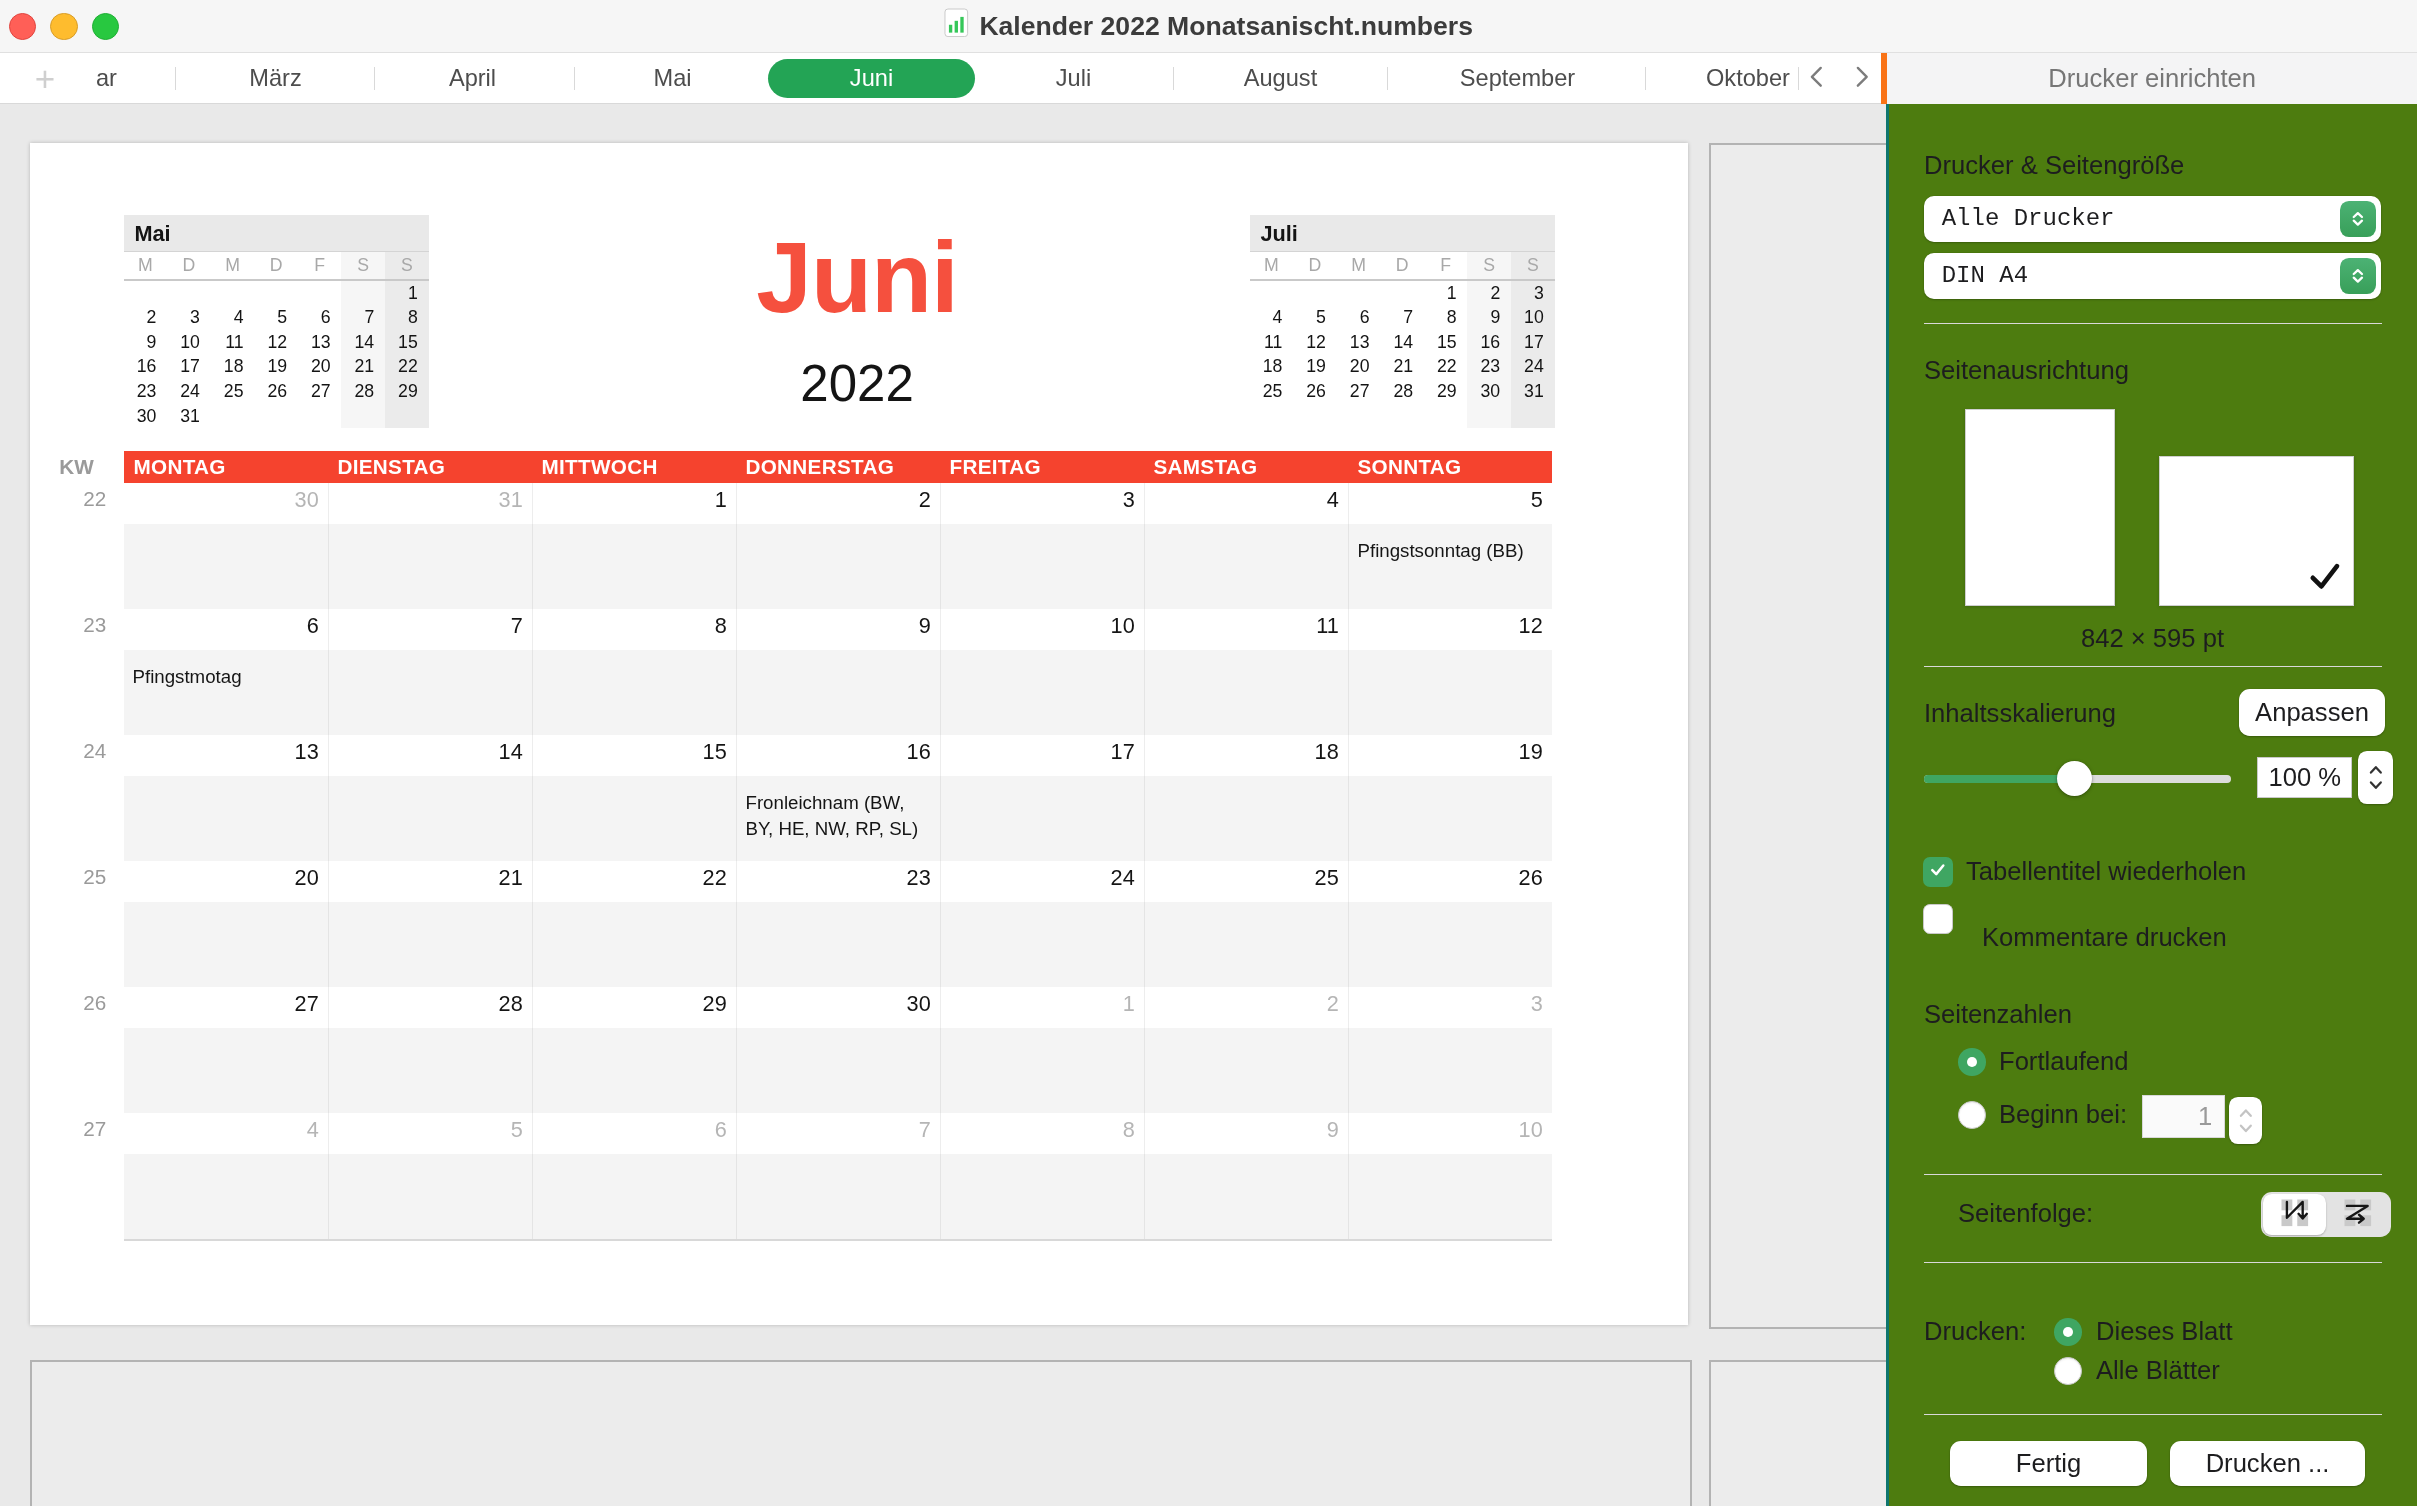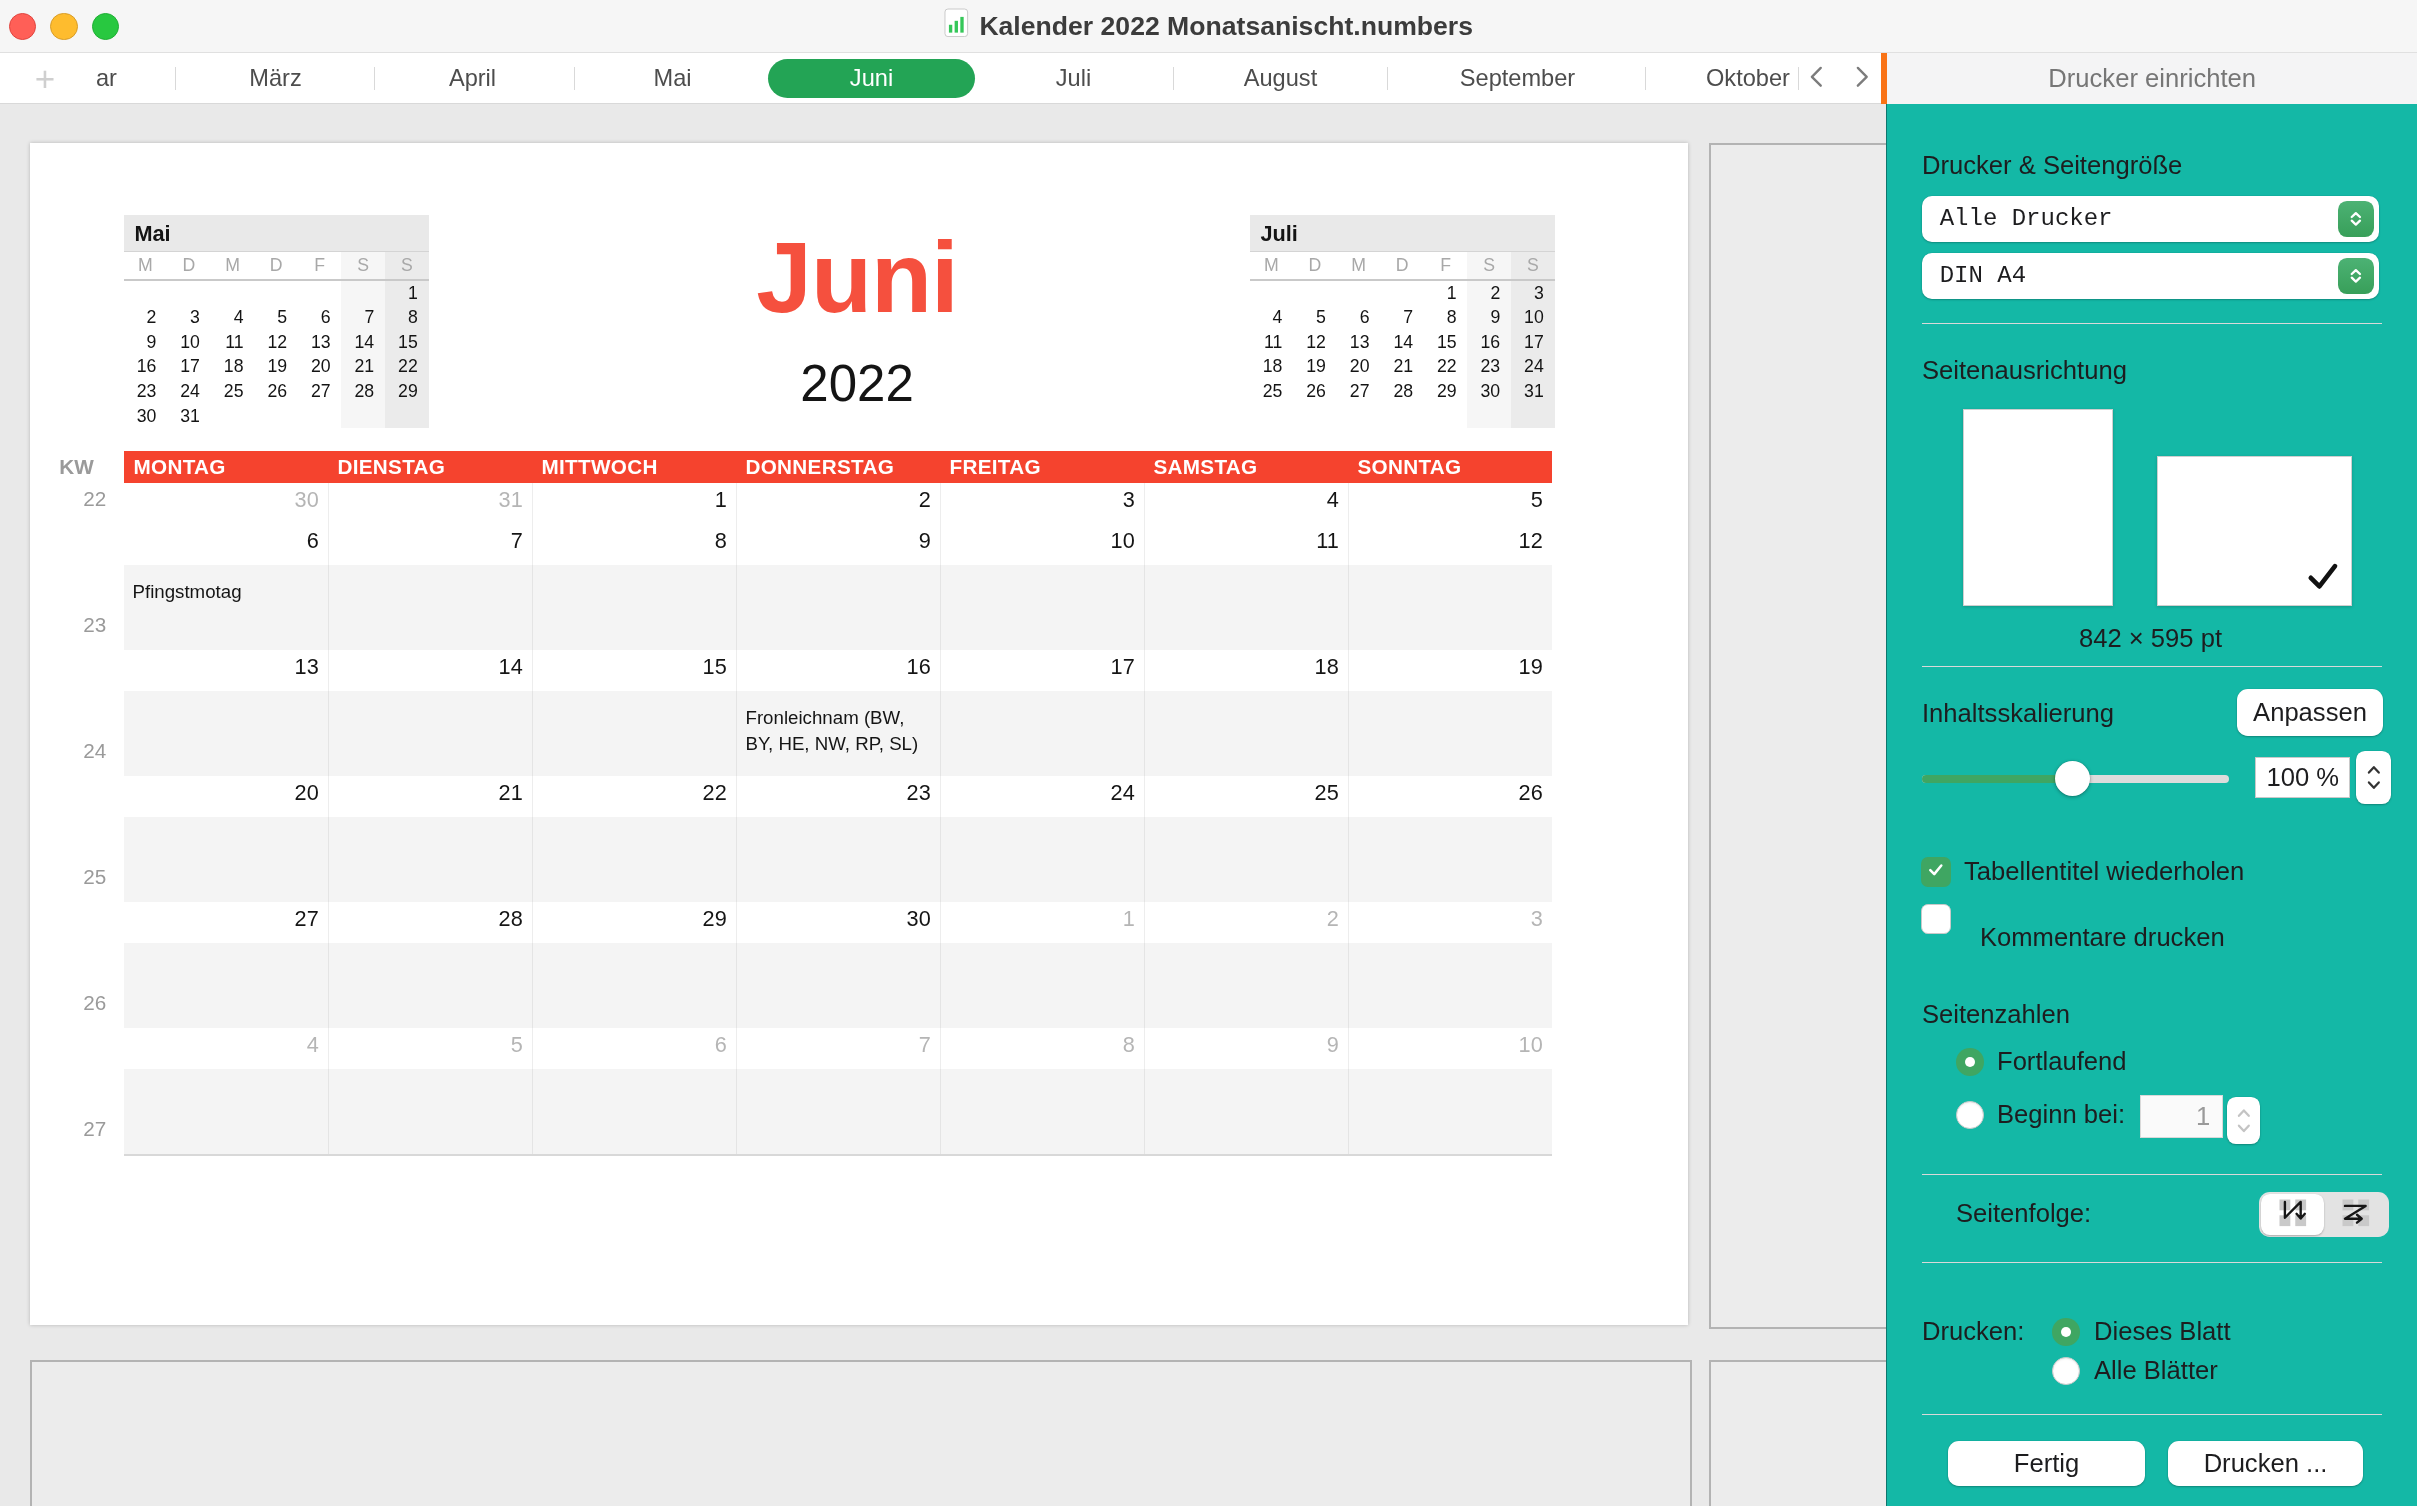--- a/index.html
+++ b/index.html
@@ -53,21 +53,21 @@
   .drow div{text-align:right;padding:4.9px 8.9px 0 0;font-size:21.7px;color:#151515;border-left:1px solid #ededed;box-sizing:border-box;}
   .drow div:first-child{border-left:none;}
   .drow div.dim{color:#b5b5b5;}
   .erow{display:grid;grid-template-columns:repeat(7,1fr);height:85px;background:#f4f4f4;}
   .erow div{border-left:1px solid #e4e4e4;font-size:18.7px;color:#151515;padding:14.8px 11.8px 0 8.9px;line-height:1.35;box-sizing:border-box;}
   .erow div:first-child{border-left:none;}
   .kw-head{position:absolute;left:29.6px;top:312px;width:47px;font-size:20.7px;font-weight:bold;color:#9a9a9a;}
   .kw-num{position:absolute;left:29.6px;width:47px;text-align:right;font-size:20.7px;color:#9a9a9a;}
 
   
-  .panel{position:relative;width:531px;background:#14b8a6;border-left:1px solid #0f766e;box-sizing:border-box;}
+  .panel{position:relative;width:531px;background:#4d7c0f;border-left:3px solid #0f766e;box-sizing:border-box;}
   .p-label{position:absolute;font-size:25.6px;color:#1d1d1f;}
   .p-div{position:absolute;left:35px;right:35px;height:1px;background:#d9d9d9;}
   .dropdown{position:absolute;left:35px;width:457px;height:46px;background:#ffffff;border-radius:9.9px;box-shadow:0 1px 2px rgba(0,0,0,.22),0 0 0 0.5px rgba(0,0,0,.06);}
   .dropdown .dd-text{font-size:24px;color:#1d1d1f;line-height:46px;padding-left:17.7px;font-family:Liberation Mono, monospace;}
   .dd-step{position:absolute;right:4.9px;top:4.9px;width:36px;height:36px;border-radius:8.9px;background:linear-gradient(#4cb274,#389f59);display:flex;align-items:center;justify-content:center;}
   .thumb-page{position:absolute;background:#ffffff;border:1px solid #cfcfcf;box-shadow:0 1px 3px rgba(0,0,0,.18);box-sizing:border-box;}
   .orient-check{position:absolute;right:7.9px;bottom:5.9px;}
   .btn{position:absolute;background:#ffffff;border-radius:10.8px;box-shadow:0 1px 2px rgba(0,0,0,.25),0 0 0 0.5px rgba(0,0,0,.05);font-size:25.6px;color:#1d1d1f;display:flex;align-items:center;justify-content:center;}
   .sl-track{position:absolute;left:35px;top:671px;width:307px;height:7.9px;border-radius:3.9px;background:#dcdcdc;}
   .sl-fill{position:absolute;left:35px;top:671px;width:154px;height:7.9px;border-radius:3.9px;background:#3fa662;}
@@ -289,20 +289,29 @@
           <div id="cal-body">
               <div class="drow">
                 <div class="dim">30</div>
                 <div class="dim">31</div>
                 <div>1</div>
                 <div>2</div>
                 <div>3</div>
                 <div>4</div>
                 <div>5</div>
               </div>
+              <div class="erow">
+                <div></div>
+                <div></div>
+                <div></div>
+                <div></div>
+                <div></div>
+                <div></div>
+                <div>Pfingstsonntag (BB)</div>
+              </div>
               <div class="drow">
                 <div>6</div>
                 <div>7</div>
                 <div>8</div>
                 <div>9</div>
                 <div>10</div>
                 <div>11</div>
                 <div>12</div>
               </div>
               <div class="erow">

